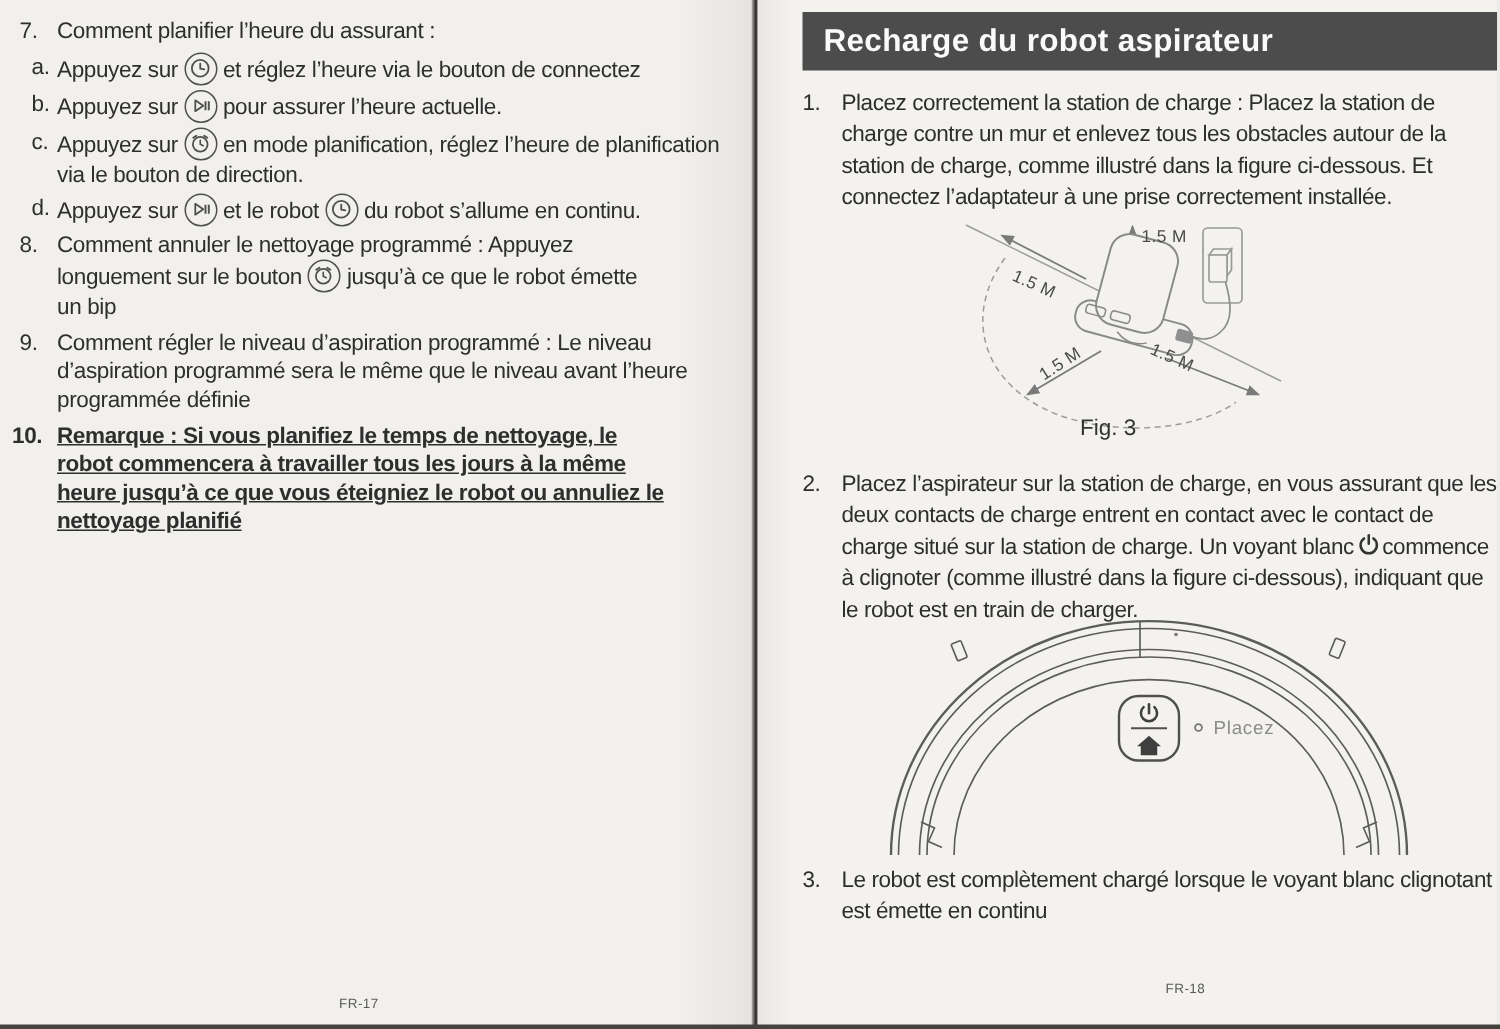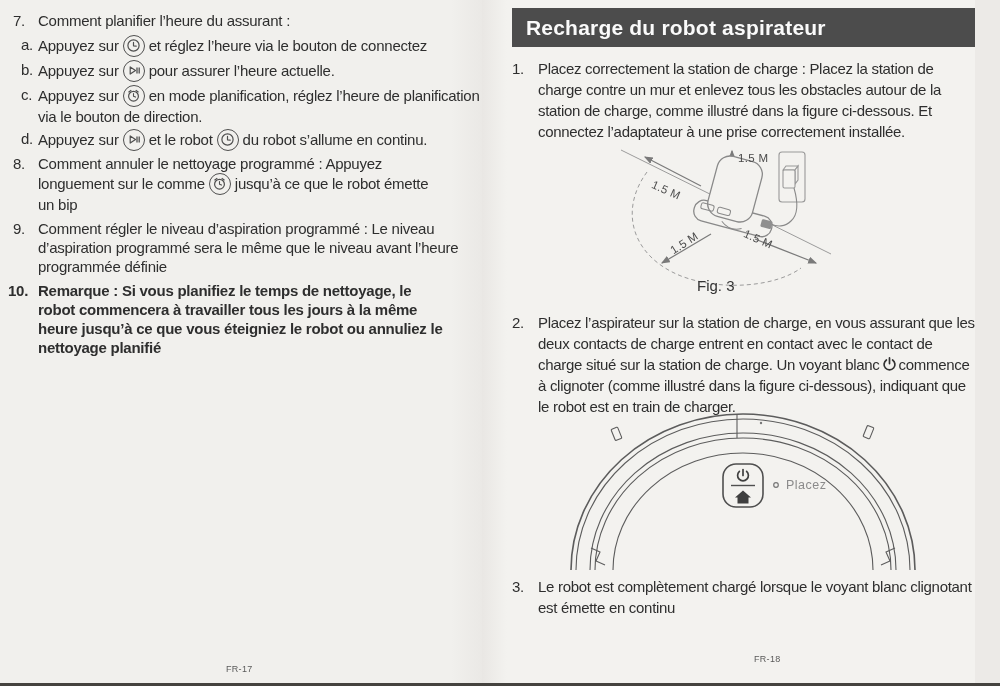--- a/index.html
+++ b/index.html
@@ -5,35 +5,35 @@
   html,body{margin:0;padding:0;}
   body{
     width:1000px;height:686px;position:relative;overflow:hidden;
     background:#eceae7;
     font-family:"Liberation Sans", sans-serif;
     color:#2e2e2e;
   }
   #stage{position:absolute;inset:0;}
   .page{position:absolute;top:0;height:686px;}
   #left-page{left:0;width:501px;background:linear-gradient(90deg,#f1f0ed 0%,#f1f0ed 90%,#e6e4e1 100%);}
-  #right-page{left:482px;width:493px;background:linear-gradient(90deg,#e9e7e4 0%,#f3f2ef 5%,#f3f2ef 100%);}
+  #right-page{left:505px;width:493px;background:linear-gradient(90deg,#e9e7e4 0%,#f3f2ef 5%,#f3f2ef 100%);}
   #spine{position:absolute;left:501px;top:0;width:6px;height:686px;
     background:linear-gradient(90deg,#bdbbb8,#302f2d 45%,#595754 75%,#8d8b88);}
   #bottom-edge{position:absolute;left:0;bottom:0;width:1000px;height:3px;background:#45433f;}
 
   
   #left-content{position:absolute;left:0;top:11px;width:500px;}
   .li{position:relative;padding-left:38px;font-size:15px;line-height:19px;letter-spacing:-0.25px;margin-bottom:5px;}
   .li .num{position:absolute;left:13px;}
   .li.num10 .num{left:8px;}
   .sub{position:relative;padding-left:38px;font-size:15px;line-height:19px;letter-spacing:-0.25px;margin-bottom:3px;}
   .sub .letter{position:absolute;left:21px;}
   .bold{font-weight:bold;}
   .w430{max-width:392px;}
-  .w450{max-width:412px;}
+  .w450{max-width:412px;text-decoration:underline;}
 
   
   .cicon{display:inline-block;width:22px;height:22px;box-sizing:border-box;
     border:1.4px solid #4f4f4f;border-radius:50%;vertical-align:-6px;margin:0 4px;position:relative;}
   .cicon svg{position:absolute;left:0;top:0;}
   .picon{display:inline-block;width:15px;height:16px;vertical-align:-2px;margin:0 2px;}
 
   
   #banner{position:absolute;left:30px;top:8px;width:463px;height:39px;background:#4c4c4c;
     color:#fafafa;font-size:21px;font-weight:bold;line-height:39px;padding-left:14px;box-sizing:border-box;
@@ -102,21 +102,21 @@
             </svg></span><span>et le robot</span><span class="cicon"><svg width="19" height="19" viewBox="0 0 19 19">
               <circle cx="9.5" cy="9.5" r="5.6" fill="none" stroke="#4f4f4f" stroke-width="1.2"></circle>
               <path d="M9.5,9.8 L9.5,6.4 M9.5,9.8 L12.2,10.2" fill="none" stroke="#4f4f4f" stroke-width="1.2" stroke-linecap="round"></path>
             </svg></span><span>du robot s’allume en continu.</span>
       </div>
 
       <div class="li">
         <span class="num">8.</span>
         <div>Comment annuler le nettoyage programmé : Appuyez</div>
         <div class="w430">
-          <span>longuement sur le comme</span><span class="cicon"><svg width="19" height="19" viewBox="0 0 19 19">
+          <span>longuement sur le bouton</span><span class="cicon"><svg width="19" height="19" viewBox="0 0 19 19">
                 <circle cx="9.5" cy="10.2" r="4.9" fill="none" stroke="#4f4f4f" stroke-width="1.2"></circle>
                 <path d="M9.5,10.2 V7.6 M9.5,10.2 L11.5,11.1" stroke="#4f4f4f" stroke-width="1.1" stroke-linecap="round"></path>
                 <path d="M4.8,5.9 L6.9,4.5 M14.2,5.9 L12.1,4.5" stroke="#4f4f4f" stroke-width="1.2" stroke-linecap="round"></path>
               </svg></span><span>jusqu’à ce que le robot émette un bip</span>
         </div>
       </div>
 
       <div class="li">
         <span class="num">9.</span>
         <span>Comment régler le niveau d’aspiration programmé : Le niveau d’aspiration programmé sera le même que le niveau avant l’heure programmée définie</span>

